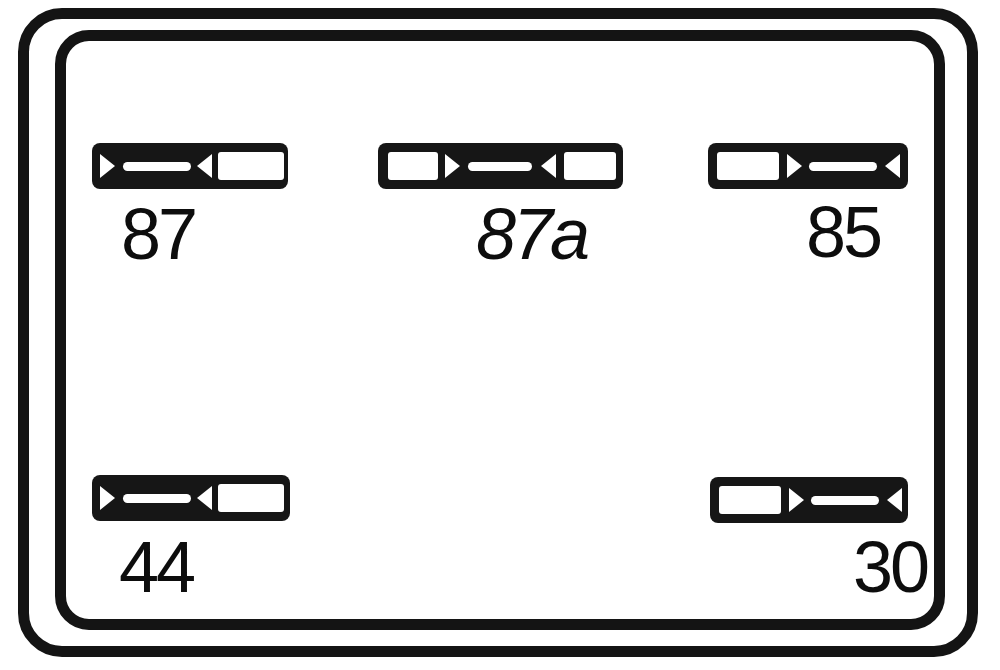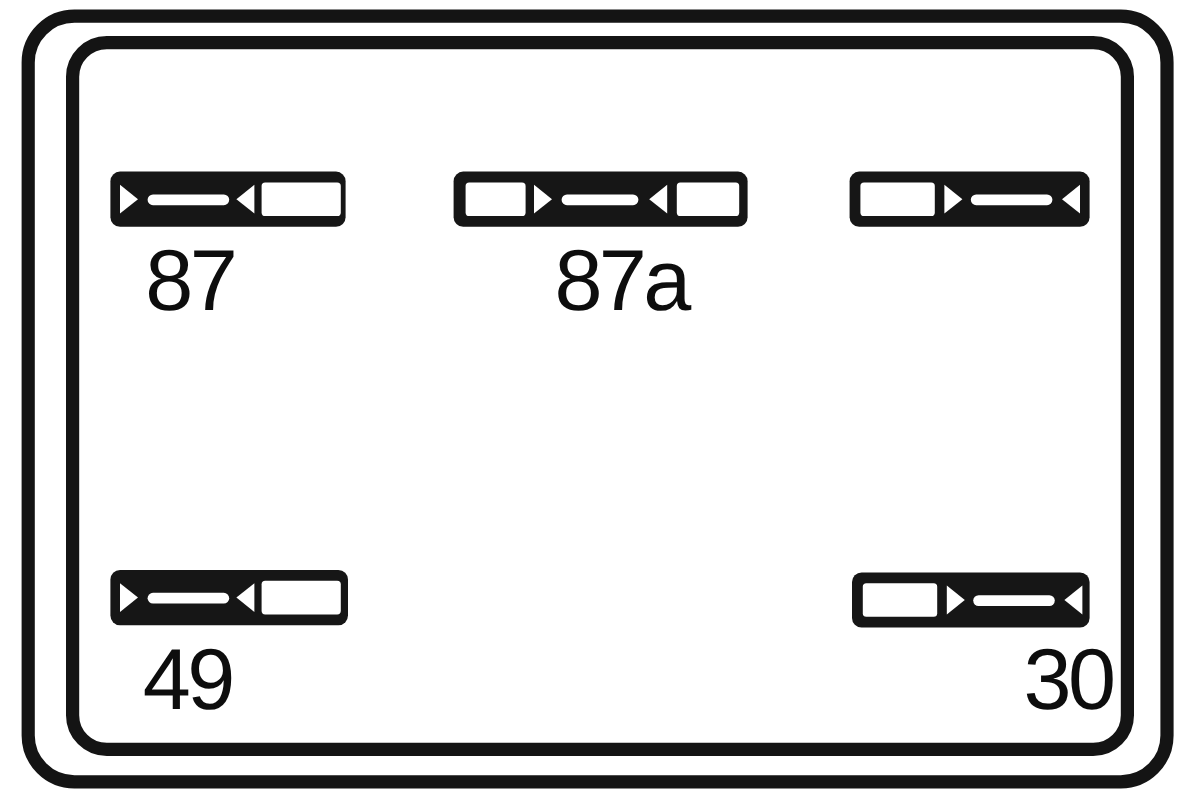--- a/index.html
+++ b/index.html
@@ -83,21 +83,21 @@
 
   
   .pin-label {
     position: absolute;
     font-size: 72px;
     line-height: 1;
     letter-spacing: -3px;
     color: #0d0d0d;
   }
   .lbl-87  { left: 121px; top: 198px; }
-  .lbl-87a { left: 462px; top: 198px; }
+  .lbl-87a { left: 476px; top: 198px; font-style: italic; }
   .lbl-85  { left: 806px; top: 196px; }
   .lbl-86  { left: 119px; top: 531px; }
   .lbl-30  { left: 813px; top: 531px; margin-left: 40px; }
 </style>
 </head>
 <body>
 
 <div class="stage">
 
   <div class="outer-outline"></div>
@@ -119,28 +119,29 @@
     <span class="wrect" style="margin-left:8px;width:52px"></span>
   </div>
   <div class="pin-label lbl-87a">87a</div>
 
   <div class="slot slot-85">
     <span class="wrect" style="margin-left:9px;width:62px"></span>
     <span class="tri-r" style="margin-left:8px"></span>
     <span class="bbar" style="margin-left:7px;width:68px"></span>
     <span class="tri-l" style="margin-left:8px"></span>
   </div>
+  <div class="pin-label lbl-85">85</div>
 
   <div class="slot slot-86">
     <span class="tri-r" style="margin-left:8px"></span>
     <span class="bbar" style="margin-left:8px;width:68px"></span>
     <span class="tri-l" style="margin-left:6px"></span>
     <span class="wrect" style="margin-left:6px;width:66px"></span>
   </div>
-  <div class="pin-label lbl-86">49</div>
+  <div class="pin-label lbl-86">44</div>
 
   <div class="slot slot-30">
     <span class="wrect" style="margin-left:9px;width:62px"></span>
     <span class="tri-r" style="margin-left:8px"></span>
     <span class="bbar" style="margin-left:7px;width:68px"></span>
     <span class="tri-l" style="margin-left:8px"></span>
   </div>
   <div class="pin-label lbl-30">30</div>
 
 </div>

